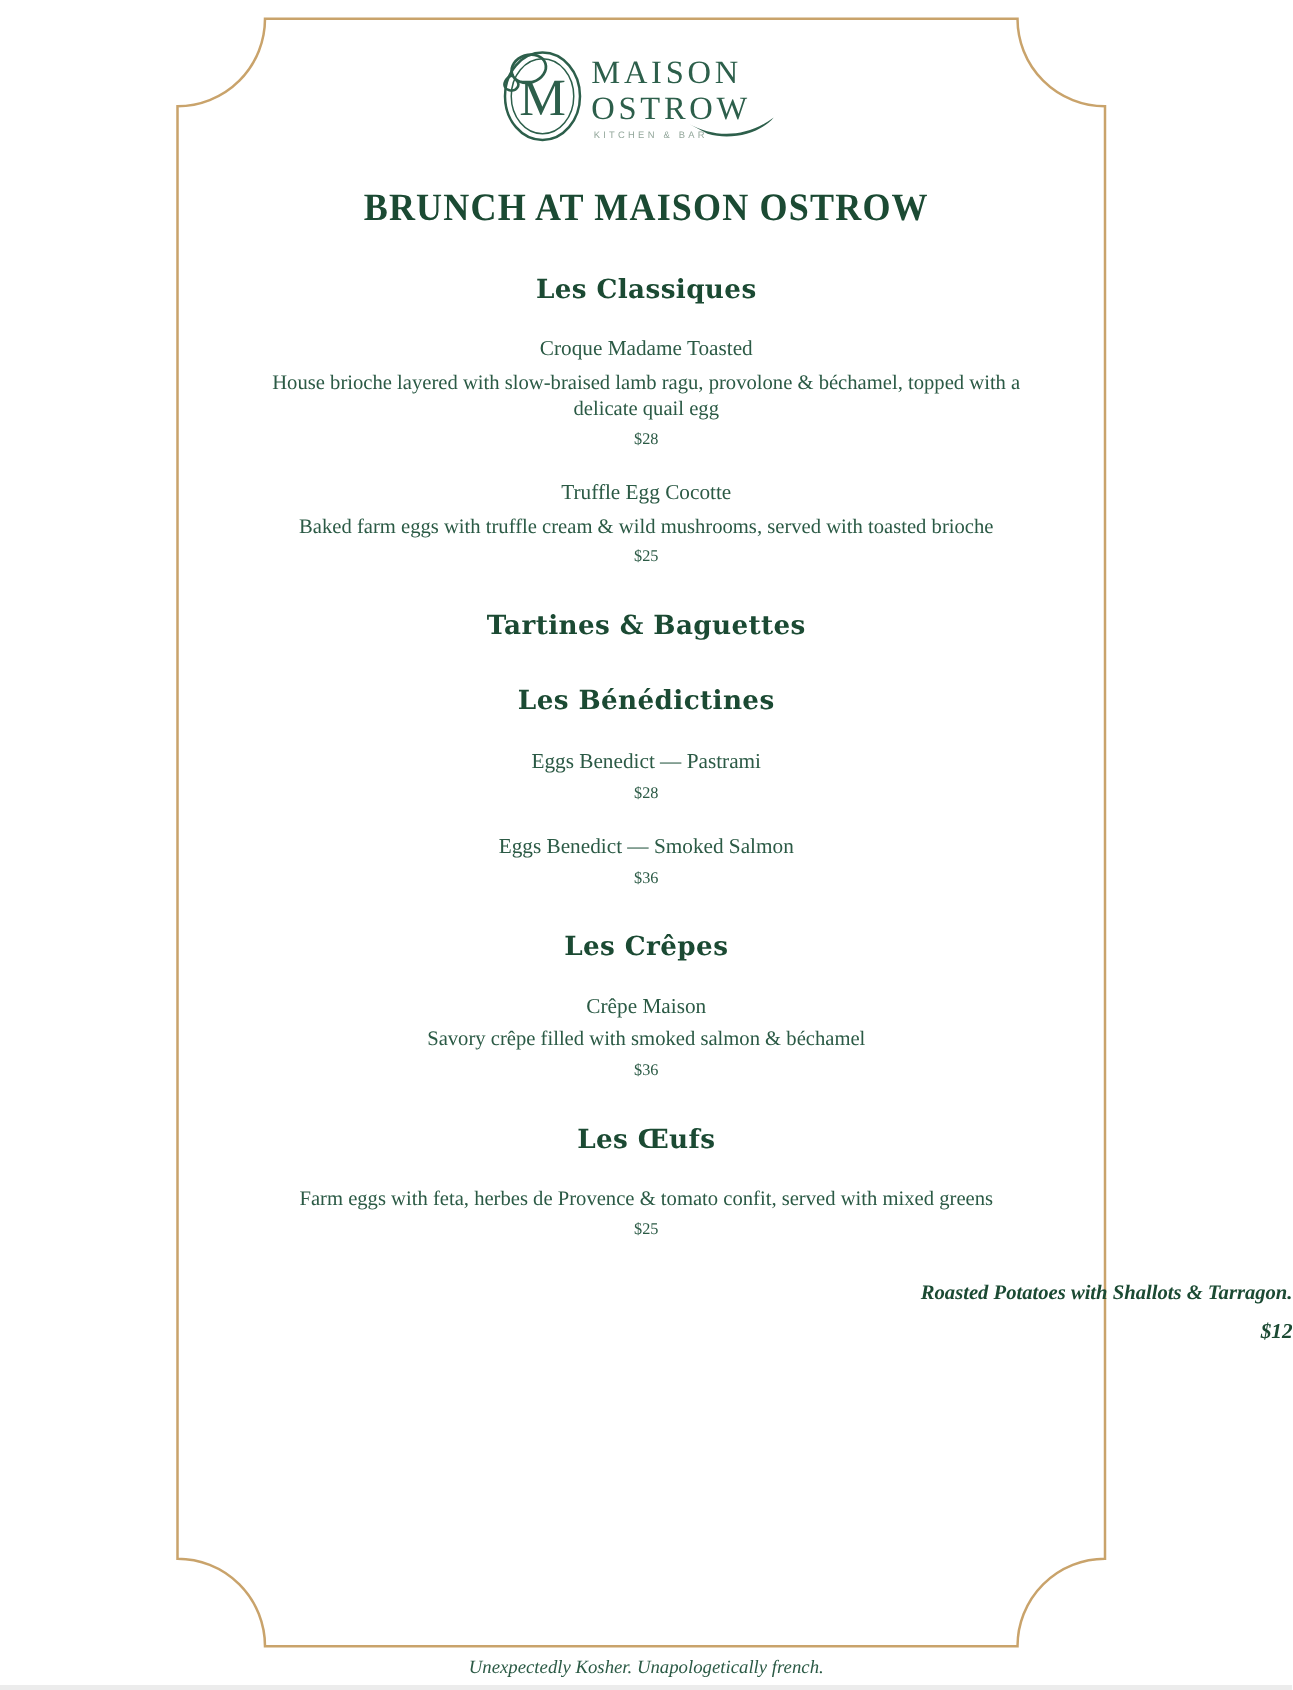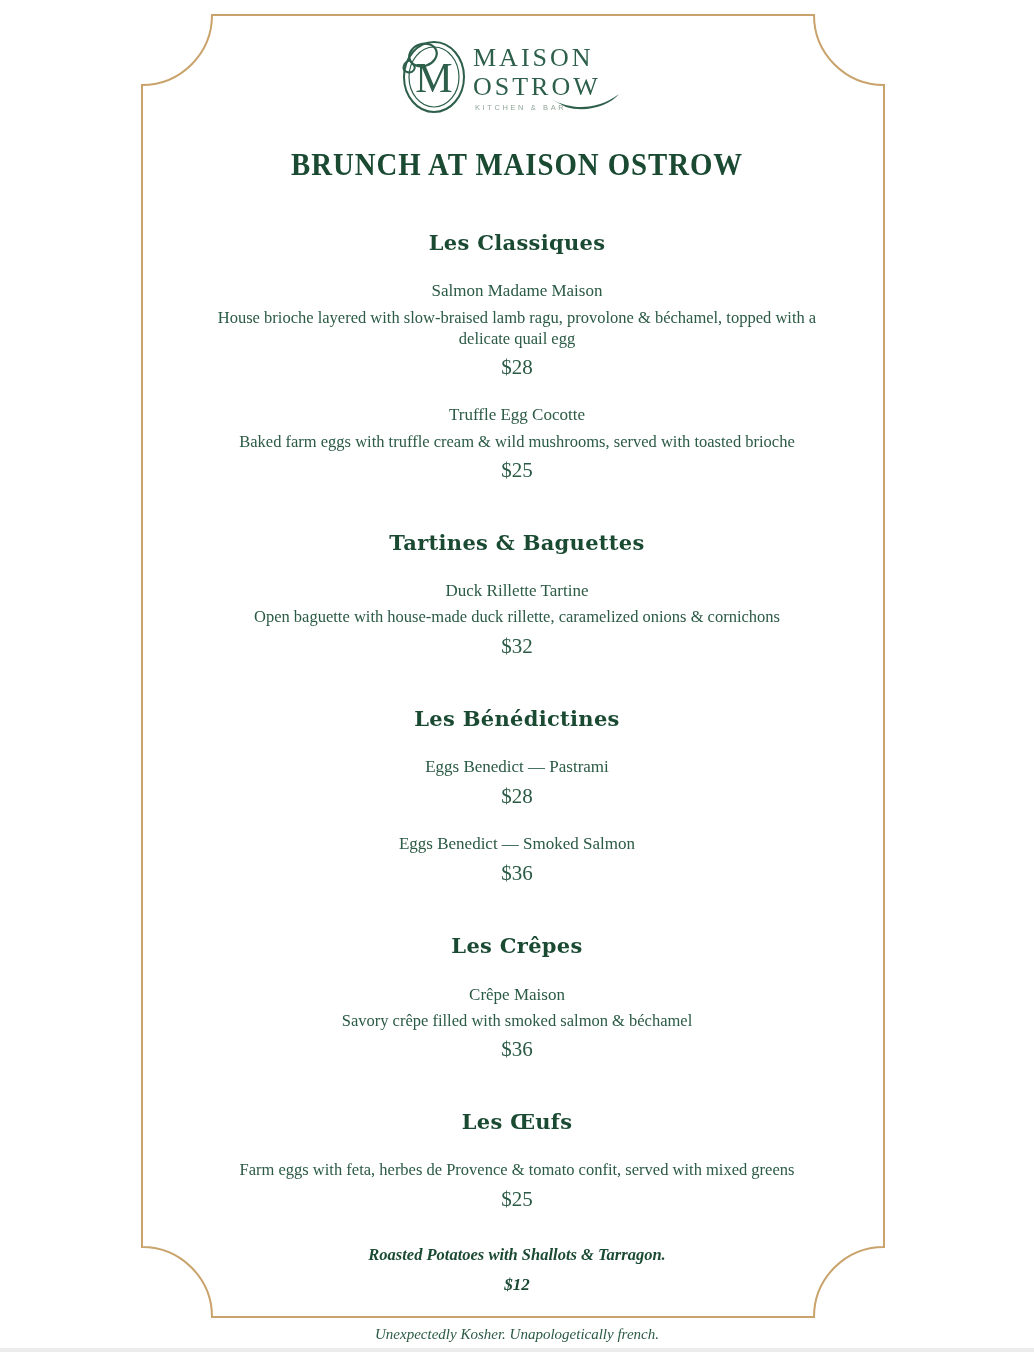--- a/index.html
+++ b/index.html
@@ -29,21 +29,21 @@
     margin-top:26px;
     font-family:"Liberation Serif", serif;
     font-weight:bold;
     font-size:31px;
     letter-spacing:1px;
     color:var(--green-dark);
     transform:scaleX(.93);
     line-height:1.2;
   }
   .menu-sections{margin-top:4px;}
-  .menu-section{margin-top:46px;}
+  .menu-section{margin-top:33px;}
   .section-heading{
     font-family:"DejaVu Serif","Liberation Serif",serif;
     font-size:21px;
     font-weight:bold;
     color:var(--green-dark);
     line-height:1.3;
     letter-spacing:.3px;
   }
   .menu-item{margin-top:24px;}
   .item-name{
@@ -53,28 +53,29 @@
   }
   .item-description{
     max-width:620px;
     margin:4px auto 0;
     font-size:16.5px;
     line-height:1.3;
     color:var(--green-body);
   }
   .item-price{
     margin-top:6px;
-    font-size:21px;
+    font-size:13px;
     color:var(--green-body);
   }
   .special{
     margin-top:32px;
     font-style:italic;
     font-weight:bold;
     color:var(--green-dark);
+    text-align:right;
   }
   .special-name{font-size:16.5px;line-height:1.3;}
   .special-price{margin-top:10px;font-size:17px;}
   .tagline{
     position:absolute;
     left:0;bottom:9px;width:100%;
     text-align:center;
     font-style:italic;
     font-size:15px;
     color:var(--green-body);
@@ -113,37 +114,32 @@
     </svg>
 
     
     <h1 class="page-title">BRUNCH AT MAISON OSTROW</h1>
 
     
     <div class="menu-sections">
         <section class="menu-section">
           <h2 class="section-heading">Les Classiques</h2>
           <div class="menu-item">
-            <div class="item-name">Salmon Madame Maison</div>
+            <div class="item-name">Croque Madame Toasted</div>
             <div class="item-description">House brioche layered with slow-braised lamb ragu, provolone &amp; béchamel, topped with a delicate quail egg</div>
             <div class="item-price">$28</div>
           </div>
           <div class="menu-item">
             <div class="item-name">Truffle Egg Cocotte</div>
             <div class="item-description">Baked farm eggs with truffle cream &amp; wild mushrooms, served with toasted brioche</div>
             <div class="item-price">$25</div>
           </div>
         </section>
         <section class="menu-section">
           <h2 class="section-heading">Tartines &amp; Baguettes</h2>
-          <div class="menu-item">
-            <div class="item-name">Duck Rillette Tartine</div>
-            <div class="item-description">Open baguette with house-made duck rillette, caramelized onions &amp; cornichons</div>
-            <div class="item-price">$32</div>
-          </div>
         </section>
         <section class="menu-section">
           <h2 class="section-heading">Les Bénédictines</h2>
           <div class="menu-item">
             <div class="item-name">Eggs Benedict — Pastrami</div>
             <div class="item-price">$28</div>
           </div>
           <div class="menu-item">
             <div class="item-name">Eggs Benedict — Smoked Salmon</div>
             <div class="item-price">$36</div>

